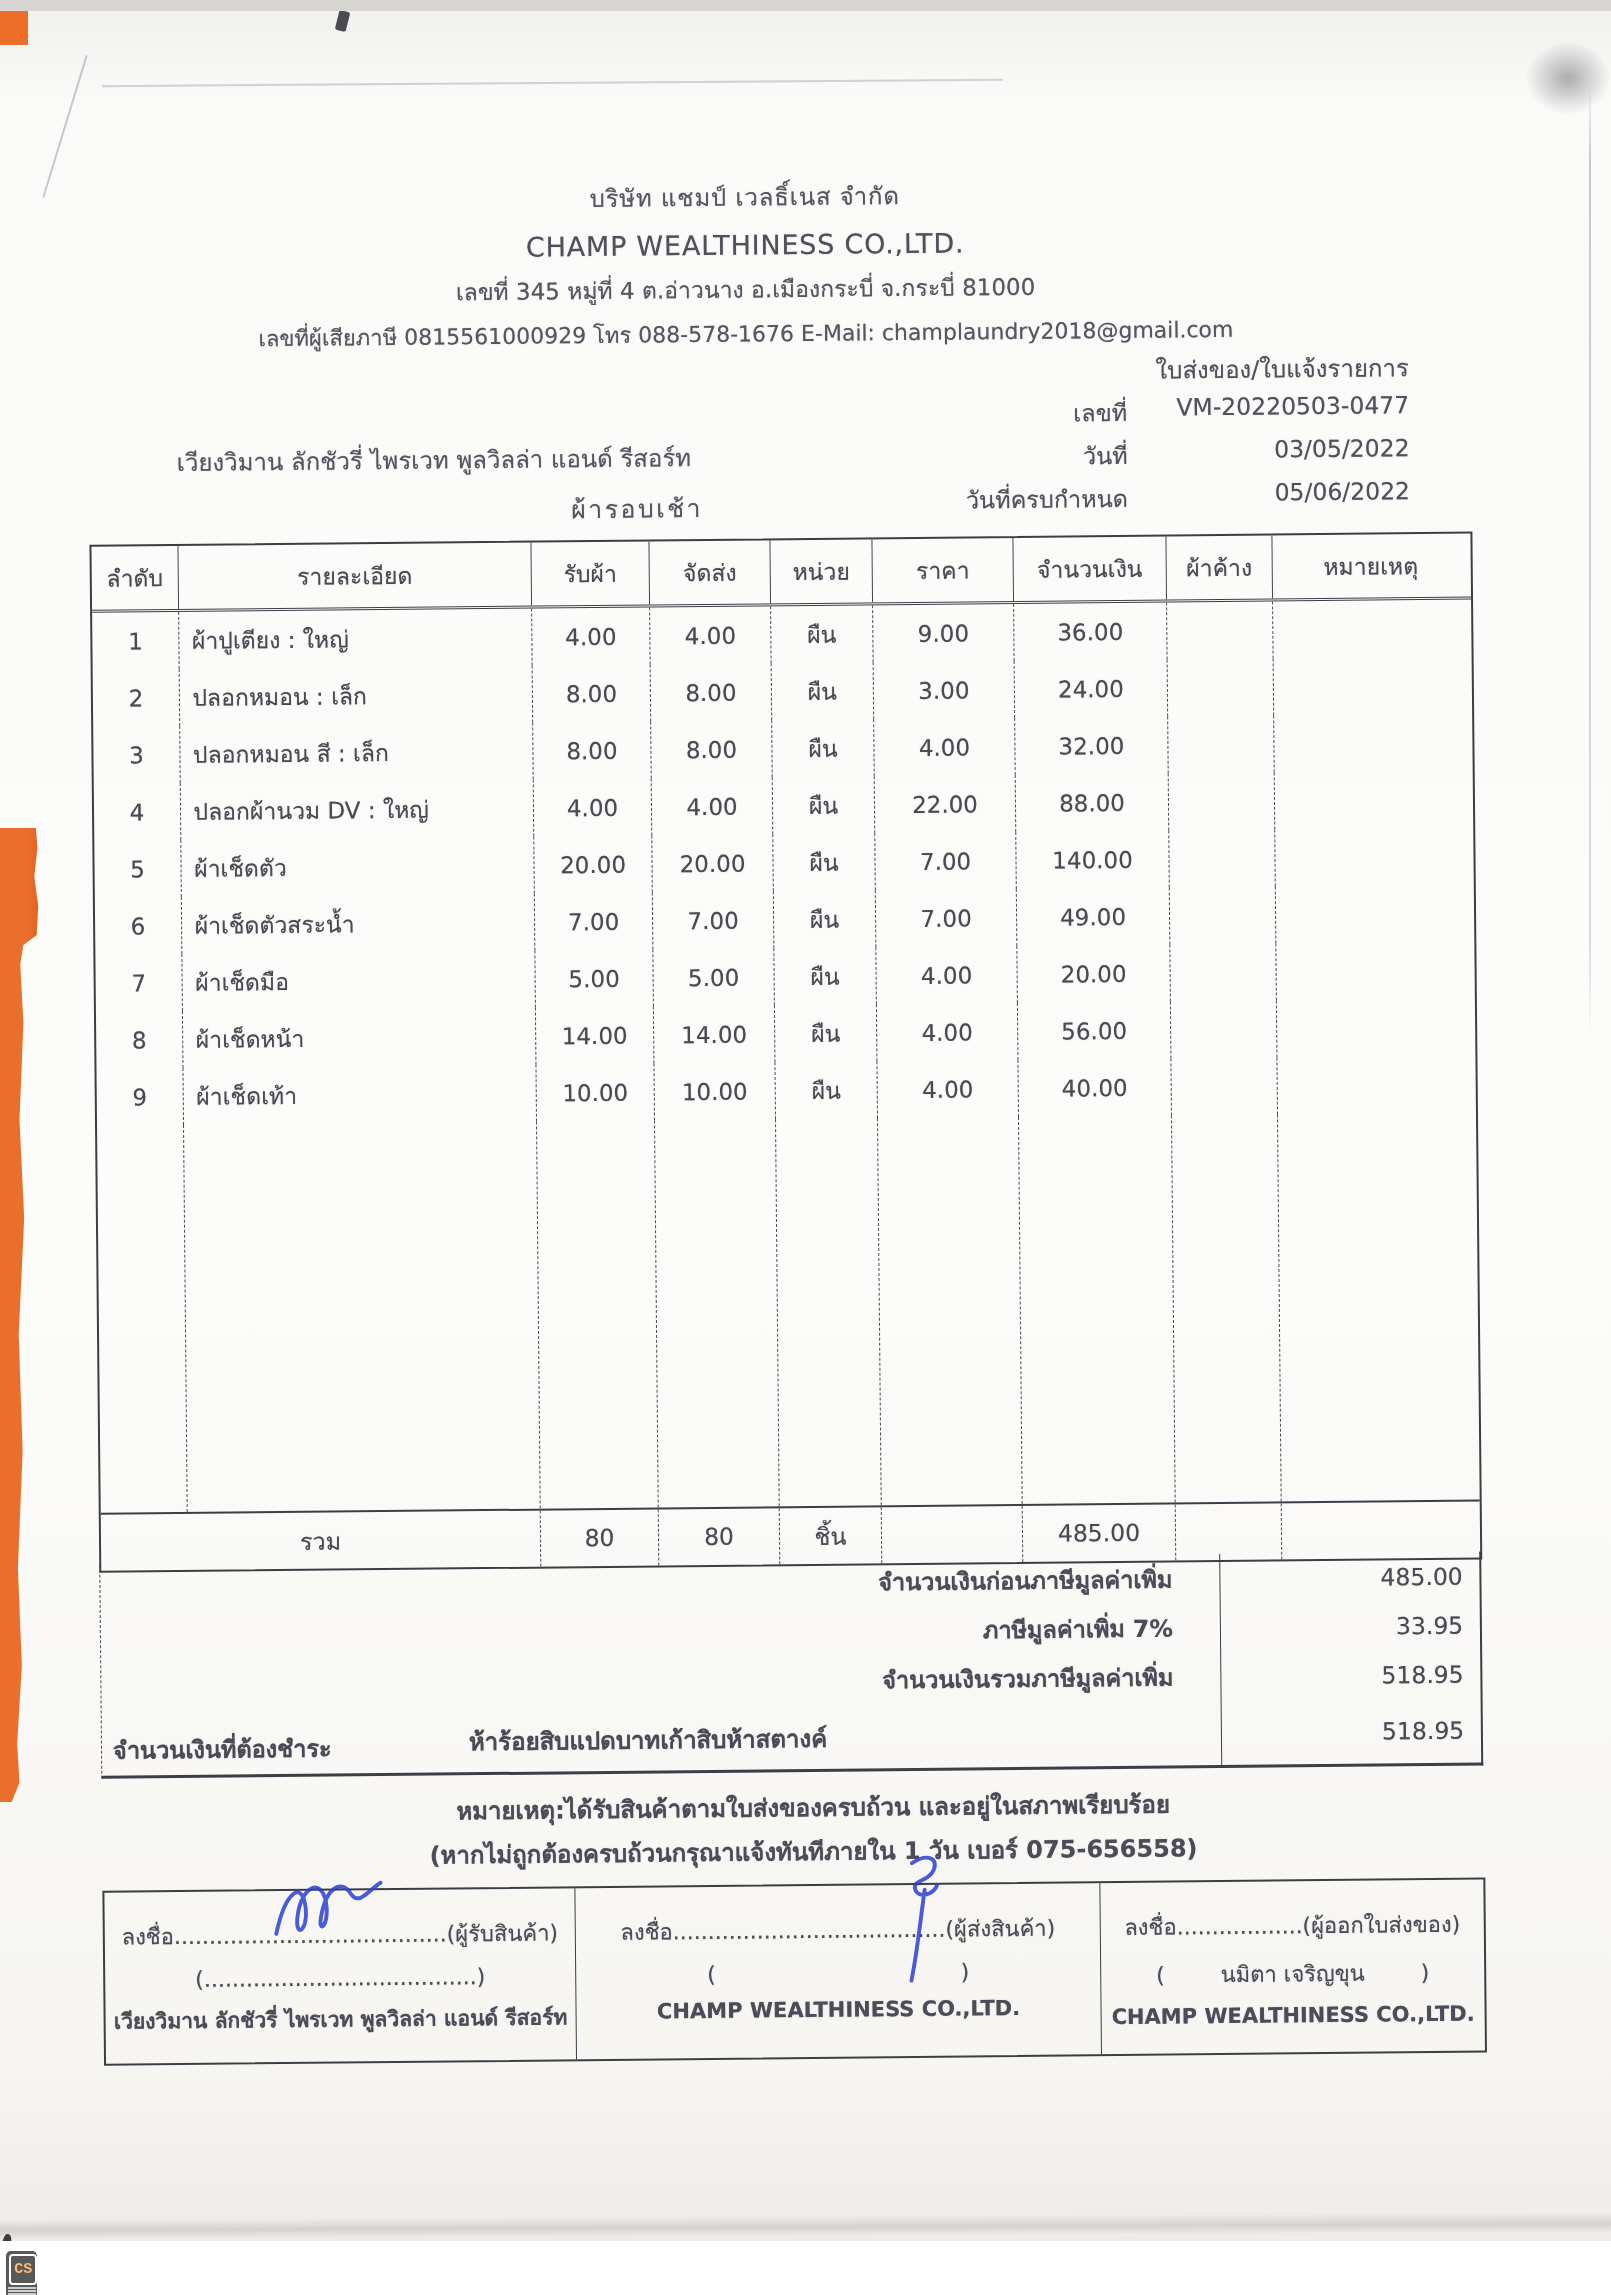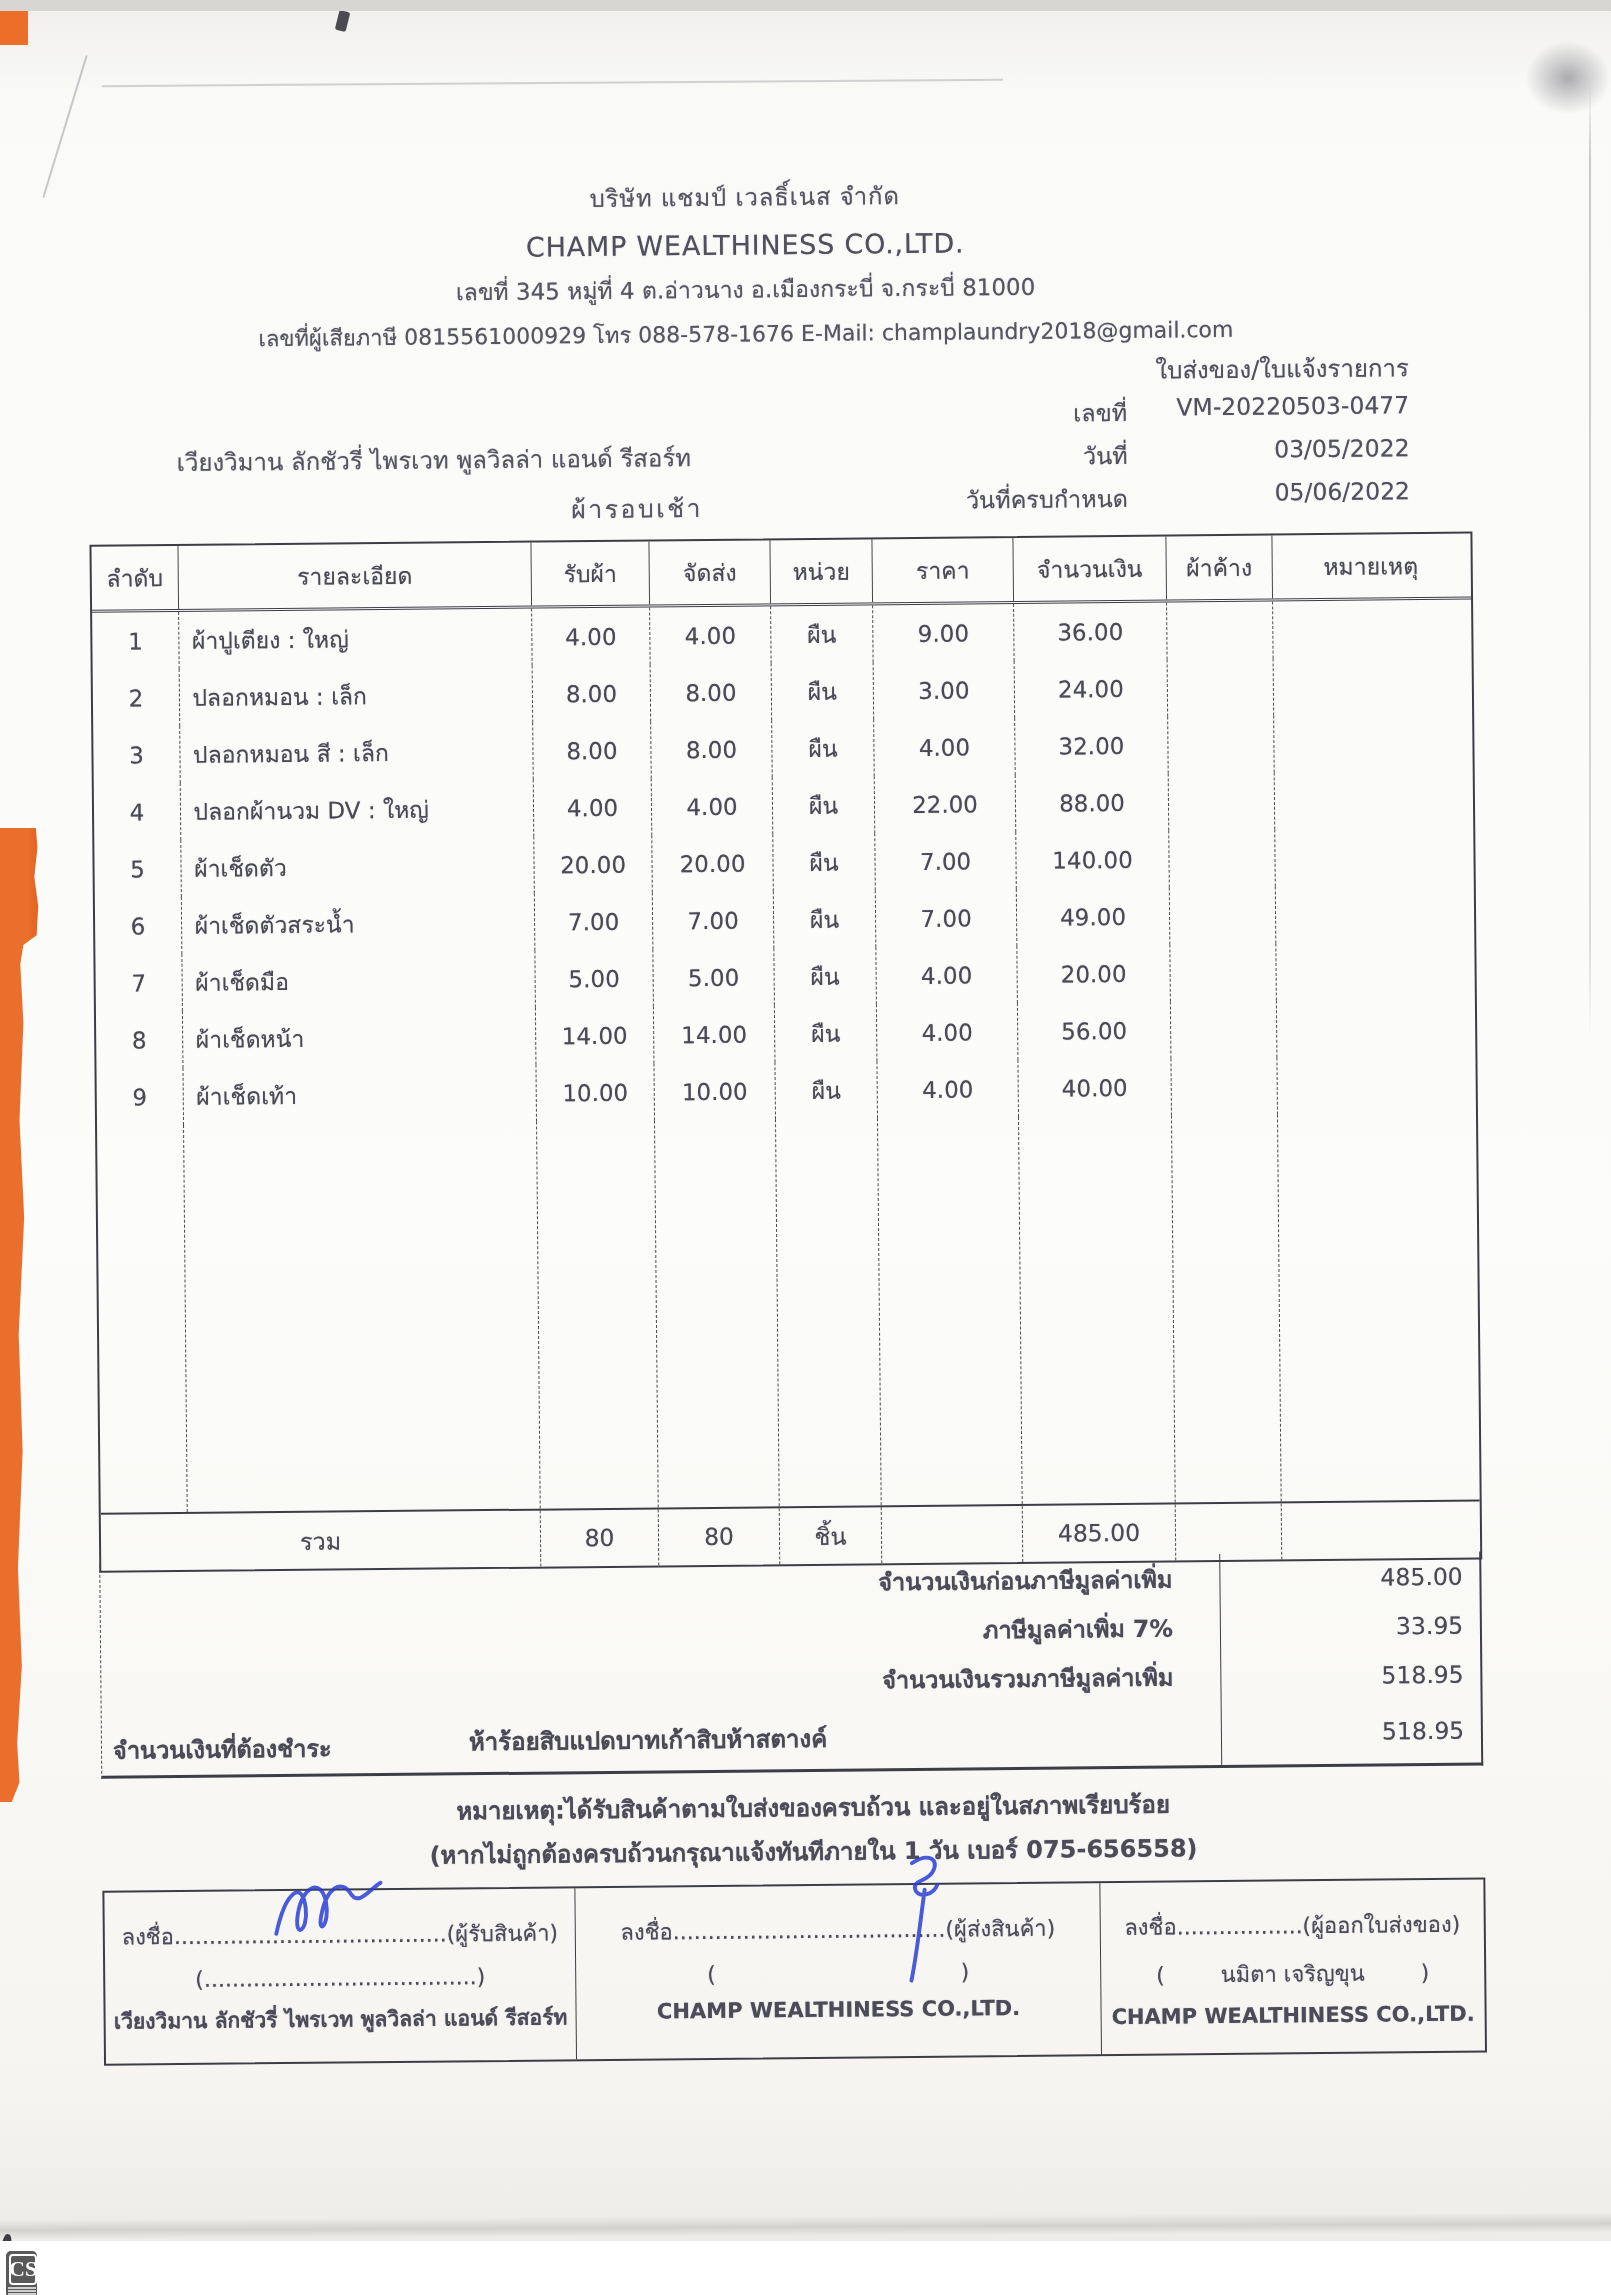--- a/index.html
+++ b/index.html
@@ -98,22 +98,22 @@
   .sig-svg{position:absolute;pointer-events:none;}
   .svg1{left:165px;top:-23.5px;}
   .svg2{left:313px;top:-36px;}
 
   
   .footer{position:absolute;left:0;top:2230px;width:1611px;height:66px;background:#ffffff;
           display:flex;align-items:center;}
   .cs-logo{position:relative;width:31px;height:47px;margin-left:6.3px;background:#595959;
            border-radius:4.7px;overflow:hidden;flex-shrink:0;}
   .cs-box{position:absolute;left:3.1px;top:3.1px;width:23.5px;height:27px;border:2.4px solid #fff;
-          border-radius:3.9px;color:#ffffff;font-size:22px;font-weight:bold;display:flex;
-          align-items:center;justify-content:center;font-family:Liberation Serif, serif;}
+          border-radius:3.9px;color:#fdba74;font-size:15px;font-weight:bold;display:flex;
+          align-items:center;justify-content:center;font-family:Liberation Mono, monospace;}
   .cs-stripes{position:absolute;left:1.6px;bottom:1.6px;width:28px;height:9.4px;
       background:repeating-linear-gradient(180deg,#cfcfcf 0 1.6px,#595959 1.6px 3.1px);}
   .scan-text{margin-left:19px;color:#b9bab8;font-size:34px;letter-spacing:0.8px;}
 </style>
 </head>
 <body>
 
 <div class="page">
   <div class="paper"></div>
 

